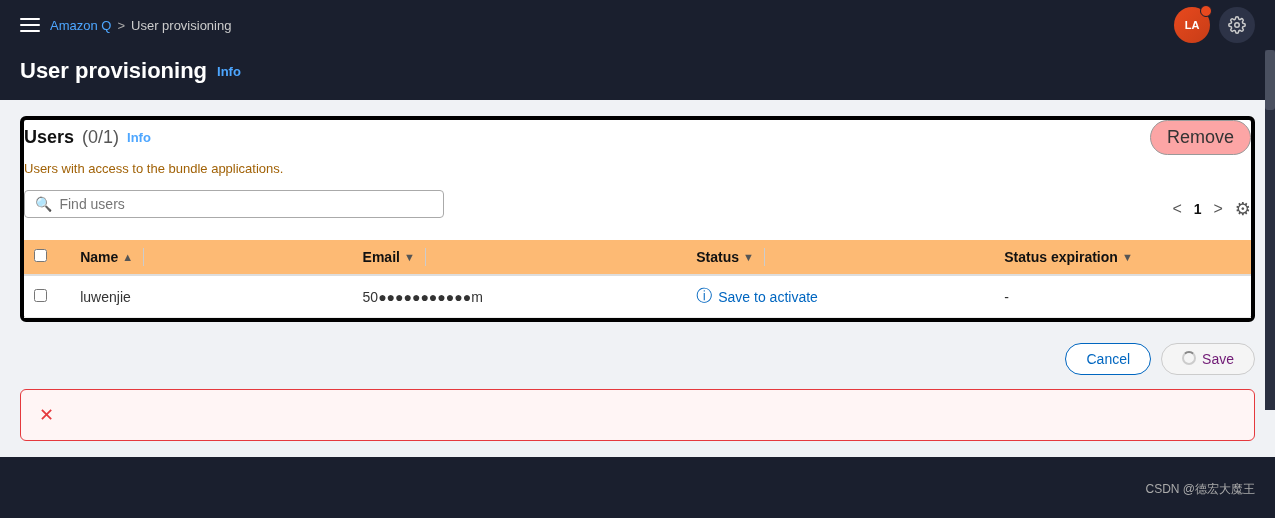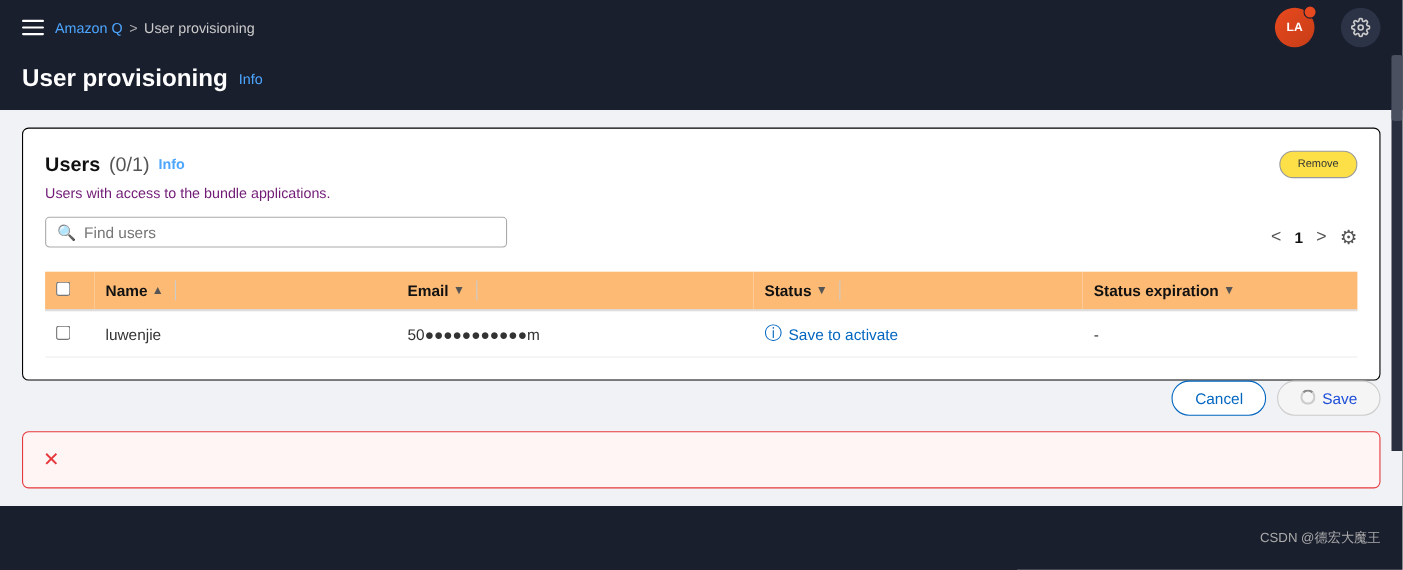--- a/index.html
+++ b/index.html
@@ -54,21 +54,21 @@
     }
     .breadcrumb-sep {
       color: #aaa;
     }
     .breadcrumb-current {
       color: #ccc;
     }
     .top-bar-right {
       display: flex;
       align-items: flex-end;
-      gap: 24px;
+      gap: 9px;
     }
     .avatar-btn {
       width: 36px;
       height: 36px;
       border-radius: 50%;
       background: linear-gradient(135deg, #e8491e, #c73d17);
       display: flex;
       align-items: center;
       justify-content: center;
       color: #fff;
@@ -109,36 +109,36 @@
     }
     .page-title {
       color: #fff;
       font-size: 22px;
       font-weight: 700;
     }
     .info-link {
       color: #4da6ff;
       font-size: 13px;
       cursor: pointer;
+      font-weight: bold;
     }
 
     
     .main-content {
       background: #f0f2f5;
       padding: 16px 20px;
       min-height: 340px;
     }
 
     
     .card {
       background: #fff;
       border-radius: 6px;
-      border: 1px solid #000000;
-      padding: 20px;
-      margin-bottom: 0;
+      border: 4px solid #000000;
+      margin-bottom: 21px;
     }
     .card-header {
       display: flex;
       align-items: center;
       justify-content: space-between;
       margin-bottom: 6px;
     }
     .card-title {
       font-size: 18px;
       font-weight: 700;
@@ -152,39 +152,39 @@
       font-weight: 400;
       color: #555;
     }
     .card-header-actions {
       display: flex;
       gap: 10px;
     }
     .btn-remove {
       padding: 6px 16px;
       border: 1px solid #999;
-      background: #fde047;
+      background: #fca5a5;
       border-radius: 20px;
-      font-size: 10px;
+      font-size: 18px;
       color: #333;
       cursor: pointer;
     }
     .btn-add-users {
       padding: 6px 16px;
       border: none;
       background: #ff9900;
       border-radius: 20px;
       font-size: 14px;
       color: #fff;
       font-weight: 600;
       cursor: pointer;
     }
     .subtitle {
       font-size: 13px;
-      color: #701a75;
+      color: #a16207;
       margin-bottom: 14px;
     }
 
     
     .search-bar {
       display: flex;
       align-items: center;
       border: 1px solid #aaa;
       border-radius: 4px;
       padding: 5px 10px;
@@ -304,21 +304,21 @@
       color: #0066c0;
       cursor: pointer;
       font-weight: 500;
     }
     .btn-save {
       padding: 7px 20px;
       border: 1px solid #ccc;
       background: #f5f5f5;
       border-radius: 20px;
       font-size: 14px;
-      color: #1d4ed8;
+      color: #701a75;
       cursor: not-allowed;
       display: flex;
       align-items: flex-start;
       gap: 6px;
     }
     .save-spinner {
       width: 14px;
       height: 14px;
       border: 2px solid #ccc;
       border-top-color: #888;

